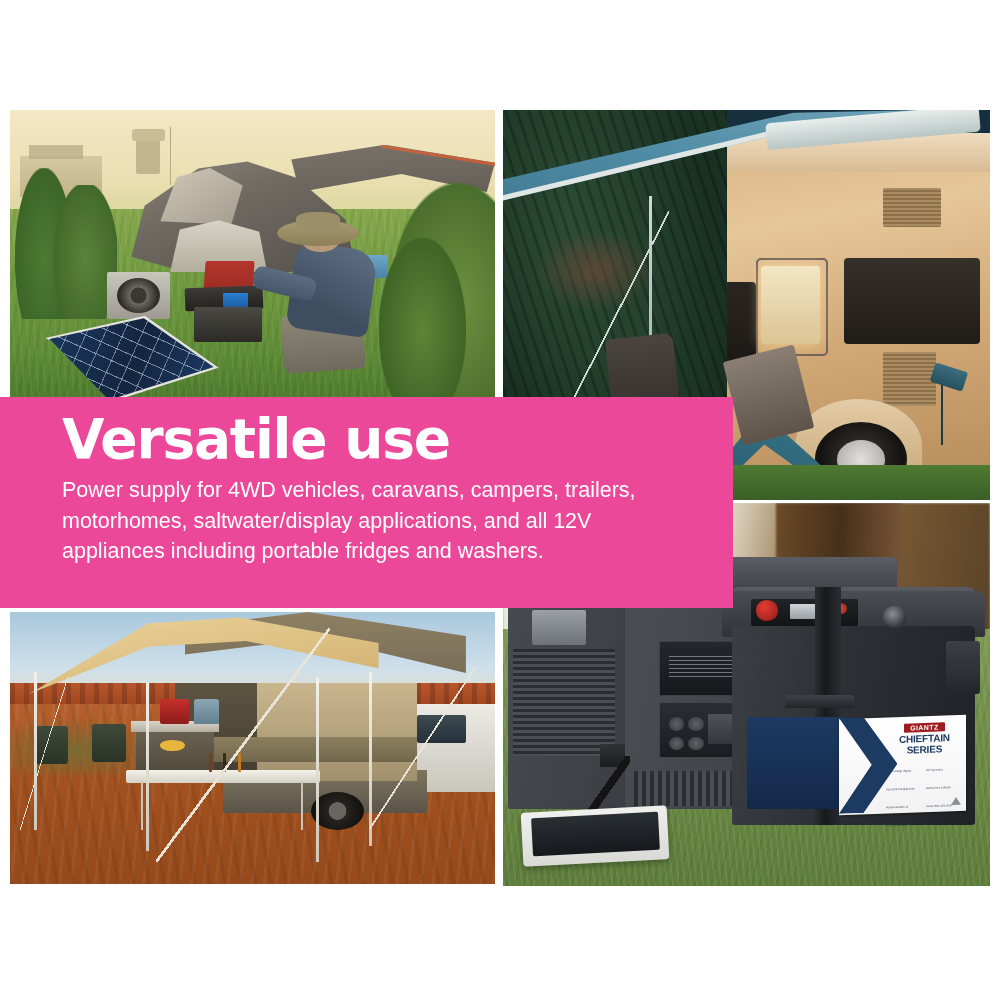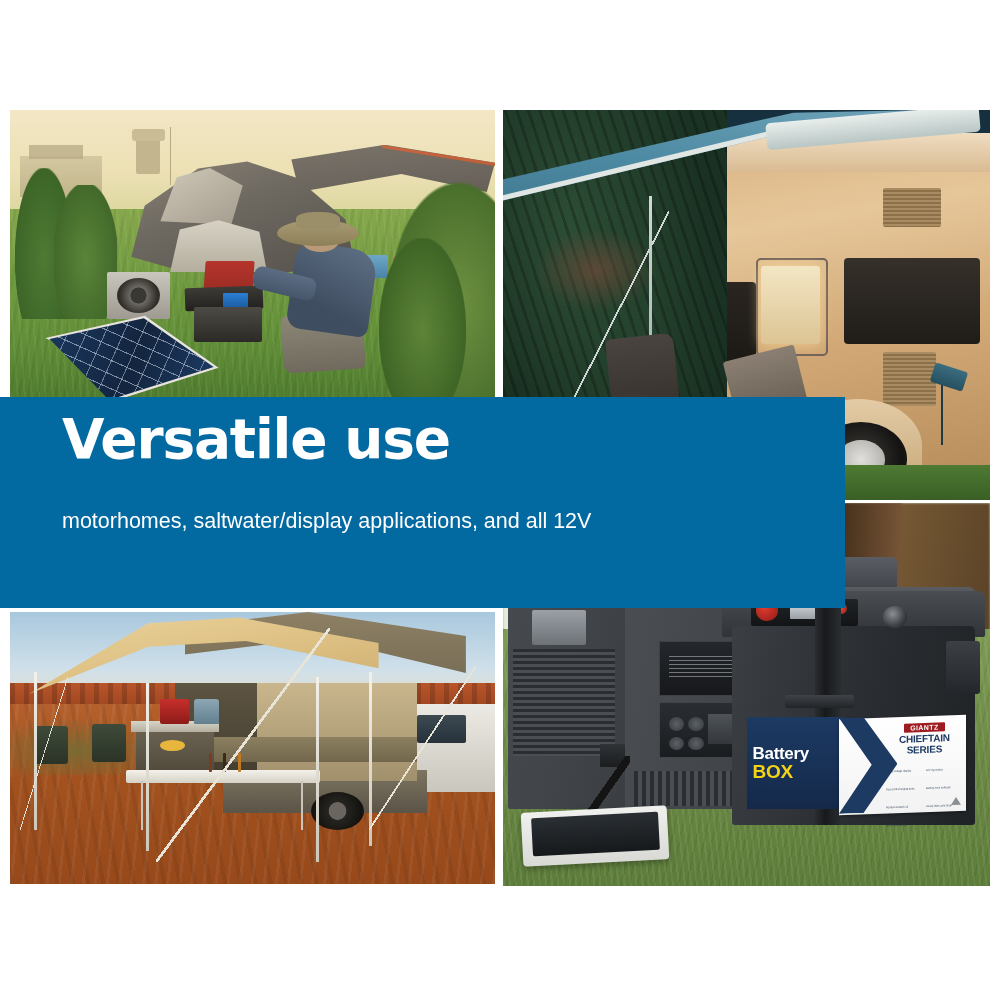--- a/index.html
+++ b/index.html
@@ -325,22 +325,22 @@
      border-left:5px solid transparent;border-right:5px solid transparent;
      border-bottom:8px solid #8a8f94;}
   
   .br-tab{position:absolute;left:4%;top:80%;width:30%;height:14%;
      background:linear-gradient(#f0f0ee,#d9d9d6);border-radius:4px;transform:rotate(-3deg);
      box-shadow:0 3px 6px rgba(0,0,0,.3);}
   .br-tabScr{position:absolute;left:6%;top:81.5%;width:26%;height:10%;
      background:linear-gradient(#2a2f33,#16191c);border-radius:2px;transform:rotate(-3deg);}
 
   
-  #panel{position:absolute;left:0;top:397px;width:845px;height:211px;
-     background:#0369a1;z-index:5;}
+  #panel{position:absolute;left:0;top:397px;width:733px;height:211px;
+     background:#ec4899;z-index:5;}
   #panel .inner{padding:14px 0 0 62px;}
   #headline{color:#ffffff;font-weight:bold;font-size:55px;line-height:1.02;
      letter-spacing:-1.2px;margin:0 0 8px 0;font-family:"DejaVu Sans",sans-serif;}
   #subcopy{color:#ffffff;font-size:21.5px;line-height:1.42;margin:0;max-width:620px;
      font-family:"Liberation Sans",sans-serif;}
 </style>
 </head>
 <body>
 
 <div class="stage">
@@ -475,24 +475,20 @@
     <div class="bb-ctrl"></div>
     <div class="bb-knob"></div>
     <div class="bb-disp"></div>
     <div class="bb-red2"></div>
     <div class="bb-port"></div>
     <div class="bb-sideHandle"></div>
     <div class="bb-strap"></div>
     <div class="bb-strapBuck"></div>
 
     <div class="bb-lblBlue"></div>
-    <div class="bb-lblText">
-      <span class="bb-t1">Battery</span>
-      <span class="bb-t2">BOX</span>
-    </div>
 
     <div class="bb-lblWhite"></div>
     <div class="bb-chev"></div>
     <div class="bb-lblIn">
       <span class="bb-brand">GIANTZ</span>
       <span class="bb-ch1">CHIEFTAIN</span>
       <span class="bb-ch2">SERIES</span>
       <span class="bb-feats">
         <span class="bb-col">
           <span class="bb-feat">Digital voltage display</span><br>
@@ -510,19 +506,20 @@
     </div>
 
     <div class="br-tab"></div>
     <div class="br-tabScr"></div>
   </div>
 
   <div id="panel">
     <div class="inner">
       <h1 id="headline">Versatile use</h1>
       <p id="subcopy">
-        <br>
+        <span>Power supply for 4WD vehicles, caravans, campers, trailers,</span><br>
         <span>motorhomes, saltwater/display applications, and all 12V</span><br>
+        <span>appliances including portable fridges and washers.</span>
       </p>
     </div>
   </div>
 
 </div>
 
 </body></html>

